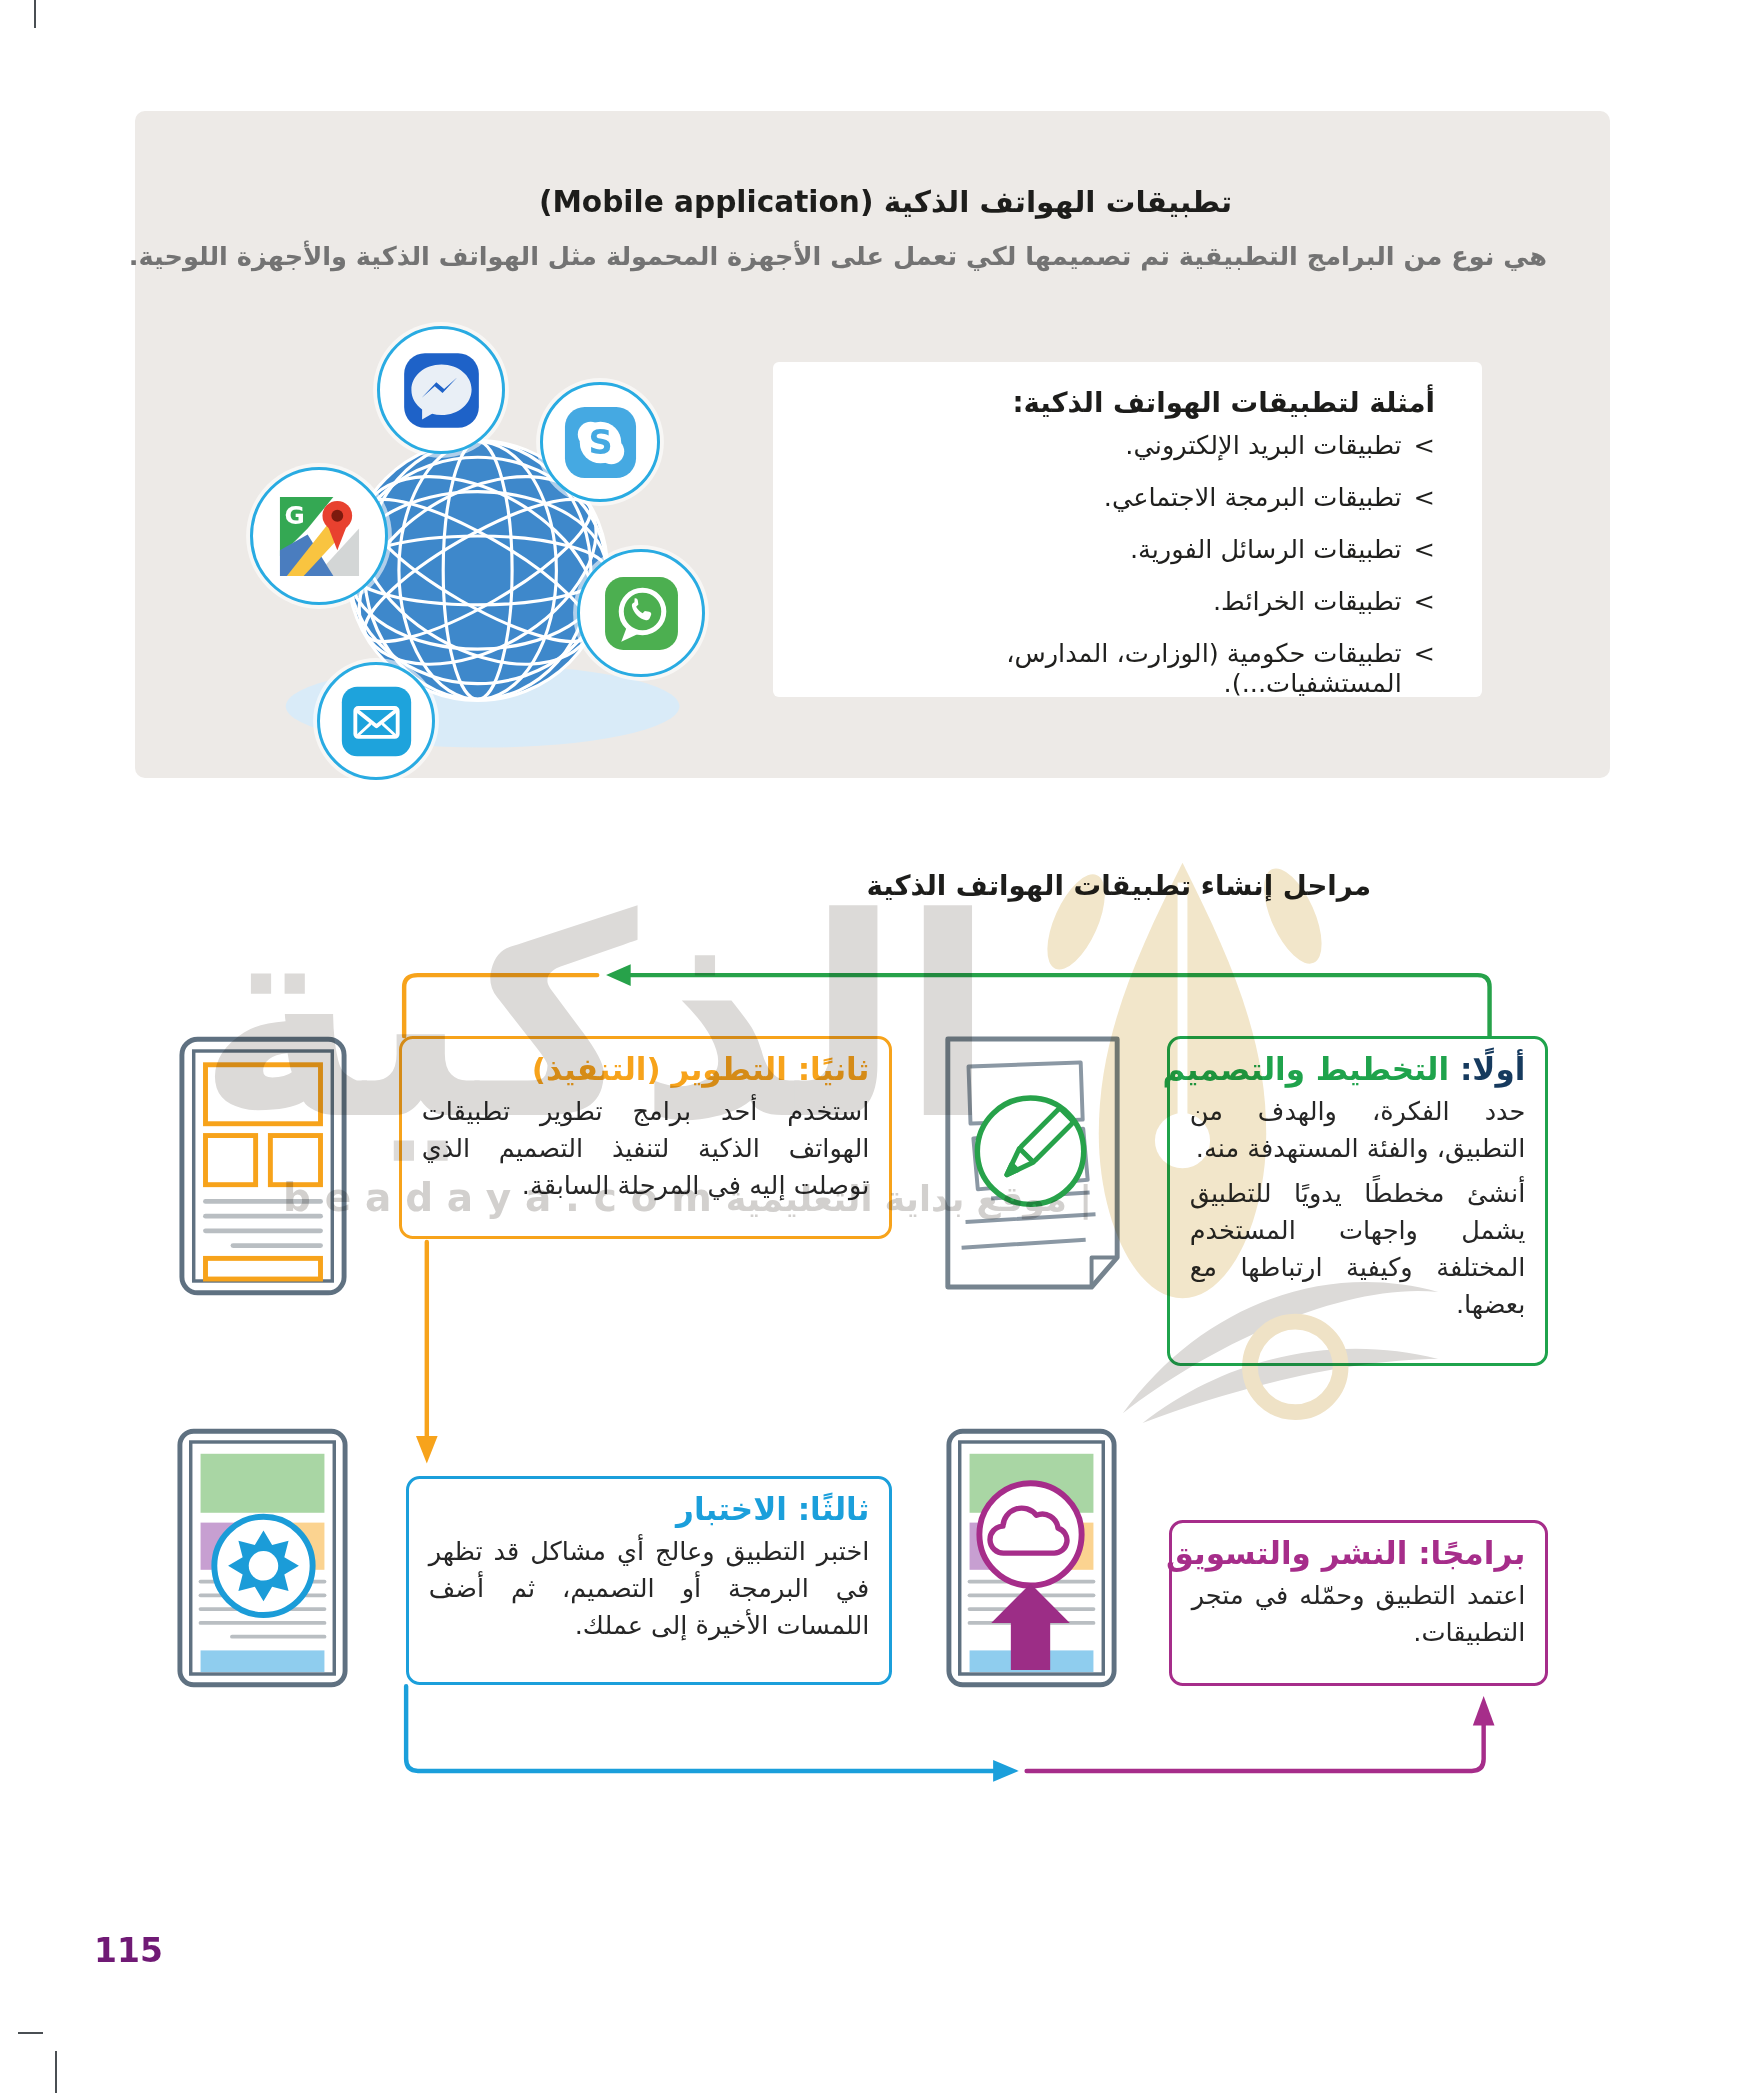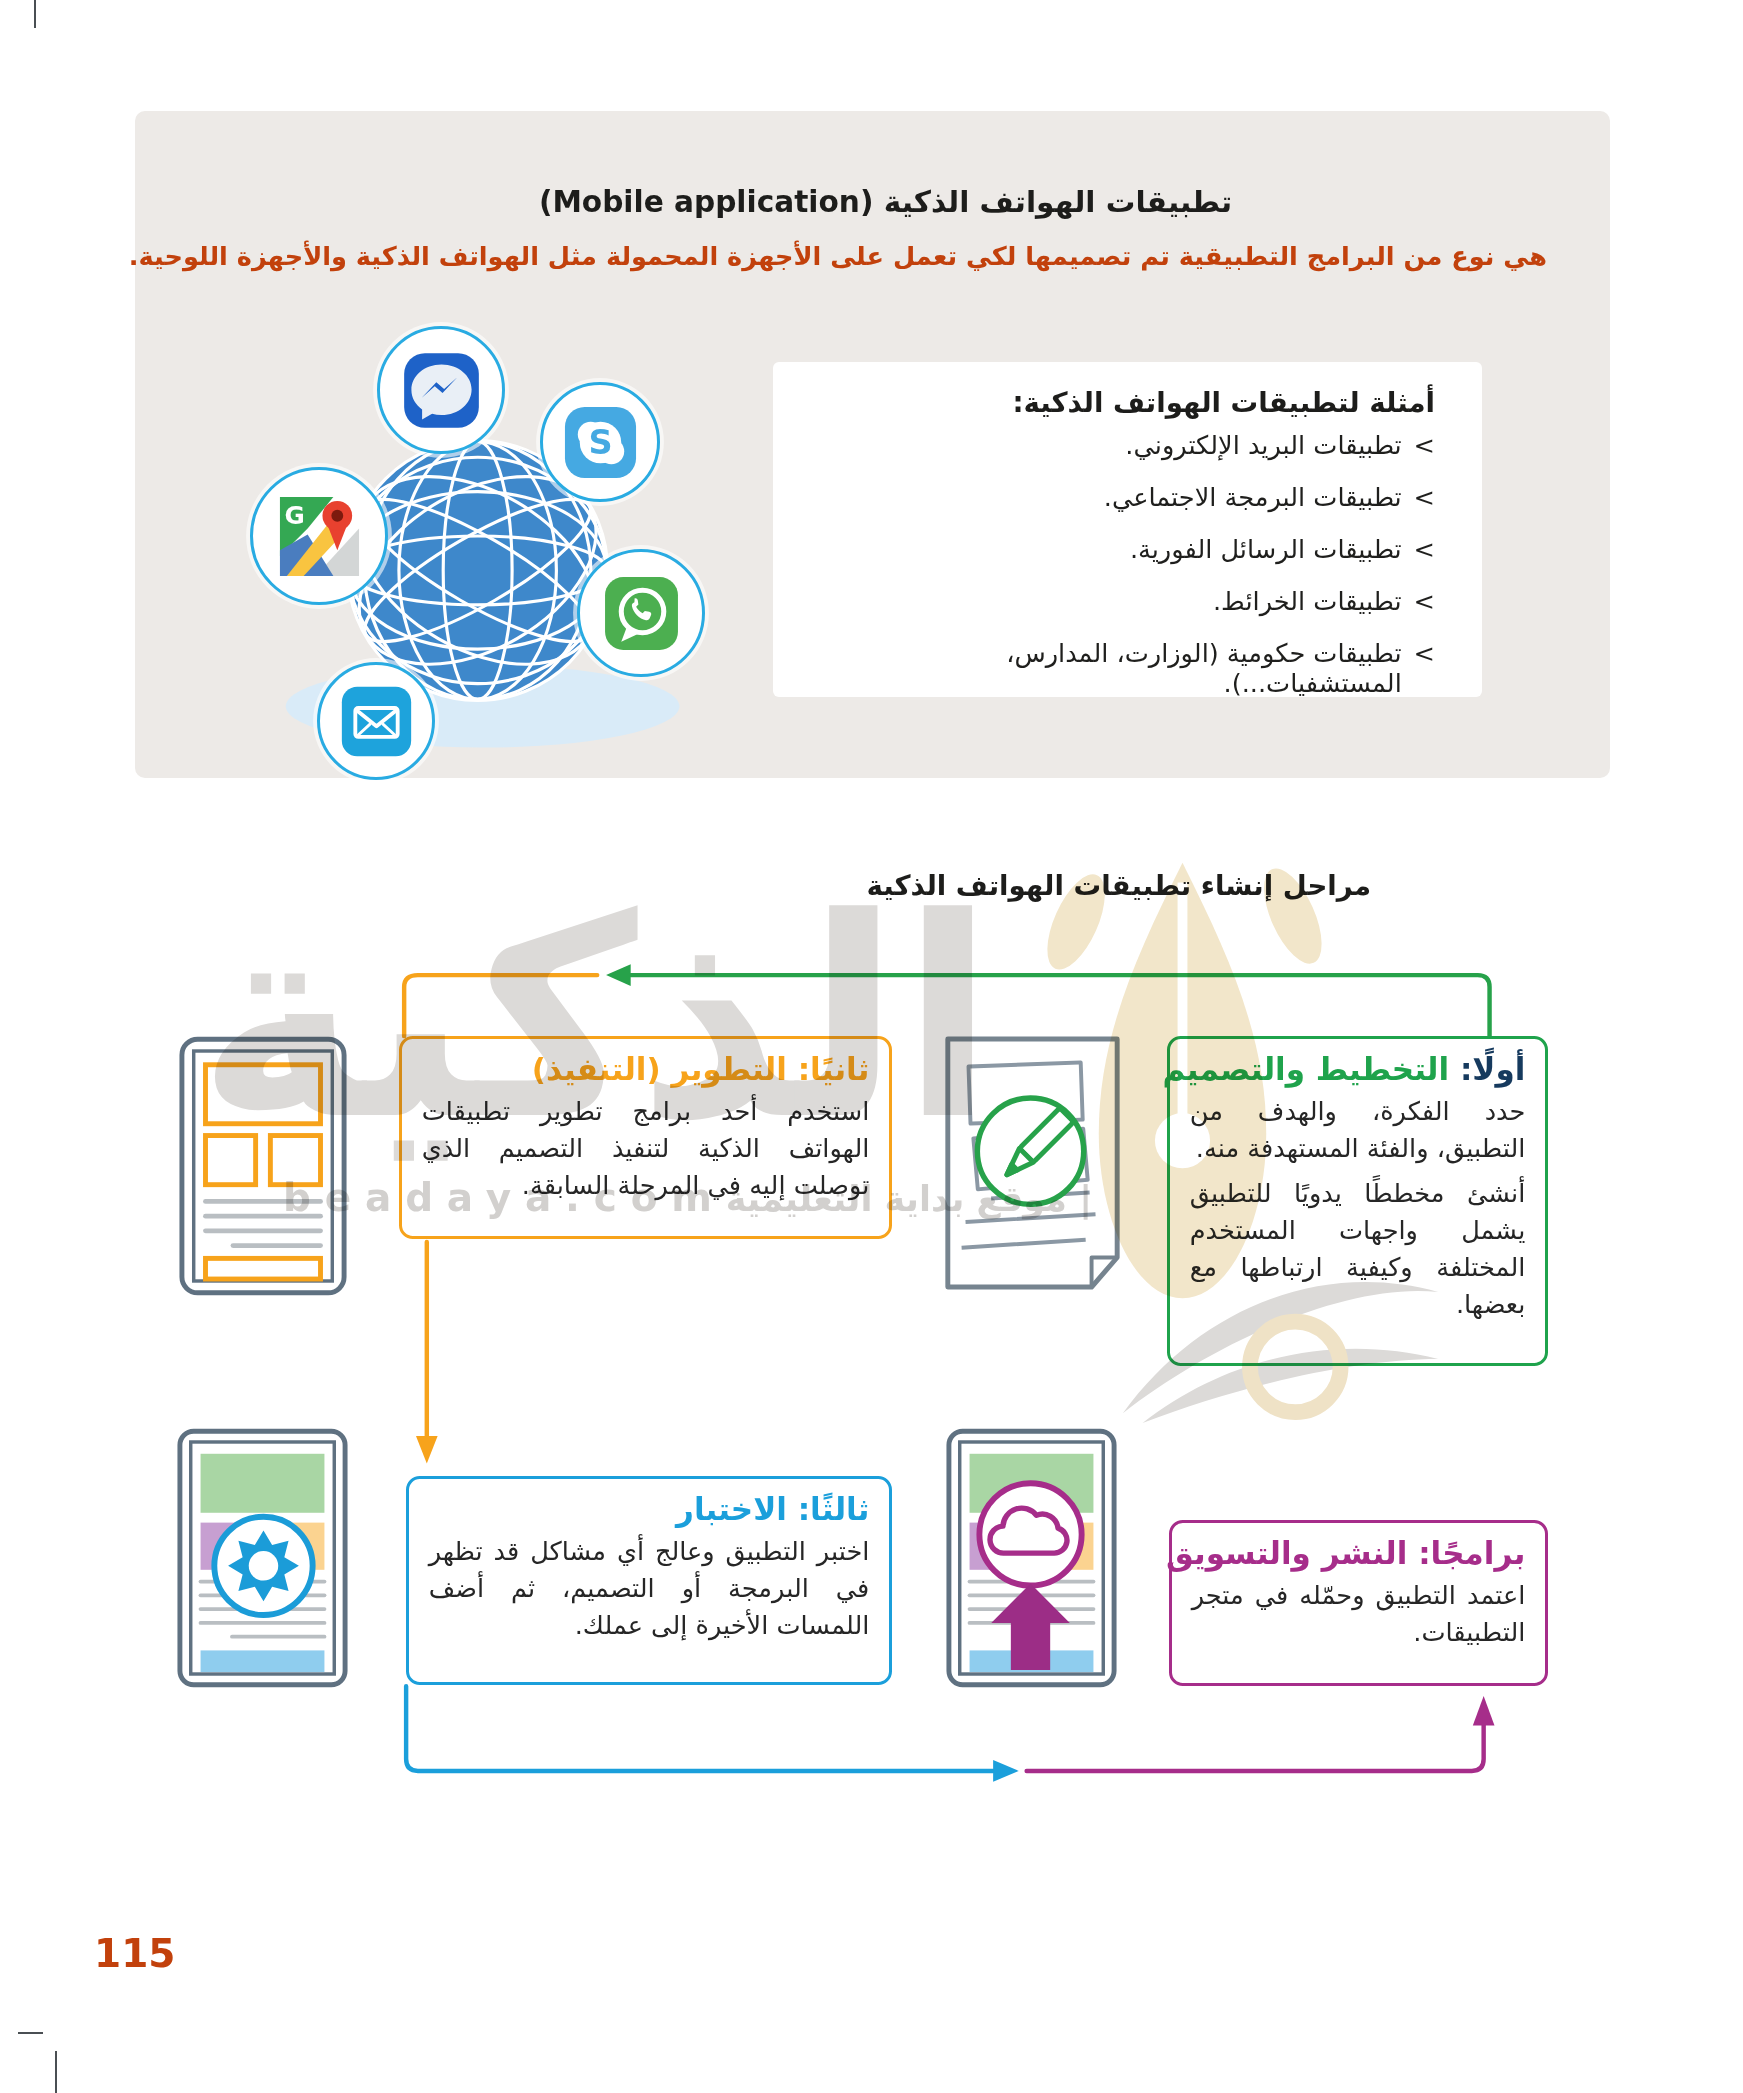--- a/index.html
+++ b/index.html
@@ -6,21 +6,21 @@
   .page{position:relative;width:1744px;height:2093px;background:#ffffff;overflow:hidden;
         font-family:"DejaVu Sans",sans-serif;direction:rtl;padding-left:11px;}
   .abs{position:absolute;}
 
   
   .crop{background:#4a4f53;}
 
   
   .panel{left:135px;top:111px;width:1475px;height:667px;background:#edeae7;border-radius:9.9px;}
   .intro-title{top:74px;right:378px;font-size:29.6px;font-weight:bold;color:#1d1d1b;white-space:nowrap;}
-  .intro-desc{top:130px;right:63px;font-size:25.6px;font-weight:bold;color:#c2410c;white-space:nowrap;}
+  .intro-desc{top:130px;right:63px;font-size:25.6px;font-weight:bold;color:#737373;white-space:nowrap;}
 
   .examples-box{left:638px;top:251px;width:709px;height:335px;background:#ffffff;border-radius:5.9px;
                 box-sizing:border-box;padding:23.6px 47px;}
   .examples-title{font-size:27.6px;font-weight:bold;color:#1d1d1b;margin:0 0 11.8px 0;}
   .ex-item{display:flex;gap:11.8px;align-items:baseline;height:52px;font-size:25.6px;color:#1f1f1d;}
   .ex-bullet{direction:ltr;unicode-bidi:bidi-override;font-size:25.6px;color:#1f1f1d;}
 
   
   .globe-cluster{left:42px;top:172px;width:621px;height:502px;}
   .app-circle{position:absolute;background:#ffffff;border:3px solid #29abe2;border-radius:50%;
@@ -47,21 +47,21 @@
 
   
   .watermark{left:0;top:0;width:1744px;height:2093px;z-index:6;pointer-events:none;
              mix-blend-mode:multiply;}
   .wm-word{position:absolute;left:197px;top:827px;font-size:276px;font-weight:bold;color:#dcdad8;line-height:1.4;}
   .wm-line{position:absolute;left:212px;top:1175px;width:951px;display:flex;direction:ltr;
            justify-content:center;align-items:baseline;color:#d2d0ce;}
   .wm-latin{font-size:39px;letter-spacing:13.8px;font-weight:bold;}
   .wm-ar{font-size:35px;letter-spacing:4.9px;font-weight:bold;}
 
-  .footer-num{left:94px;top:1931px;font-size:39px;font-weight:bold;color:#c2410c;direction:ltr;}
+  .footer-num{left:94px;top:1931px;font-size:33px;font-weight:bold;color:#701a75;direction:ltr;}
 </style>
 </head>
 <body>
 
 <div class="page">
 
   <div class="abs crop" style="left:34px;top:0;width:2px;height:27.6px;"></div>
   <div class="abs crop" style="left:17.7px;top:2032px;width:25.6px;height:2px;"></div>
   <div class="abs crop" style="left:55px;top:2051px;width:2px;height:42px;"></div>
 

